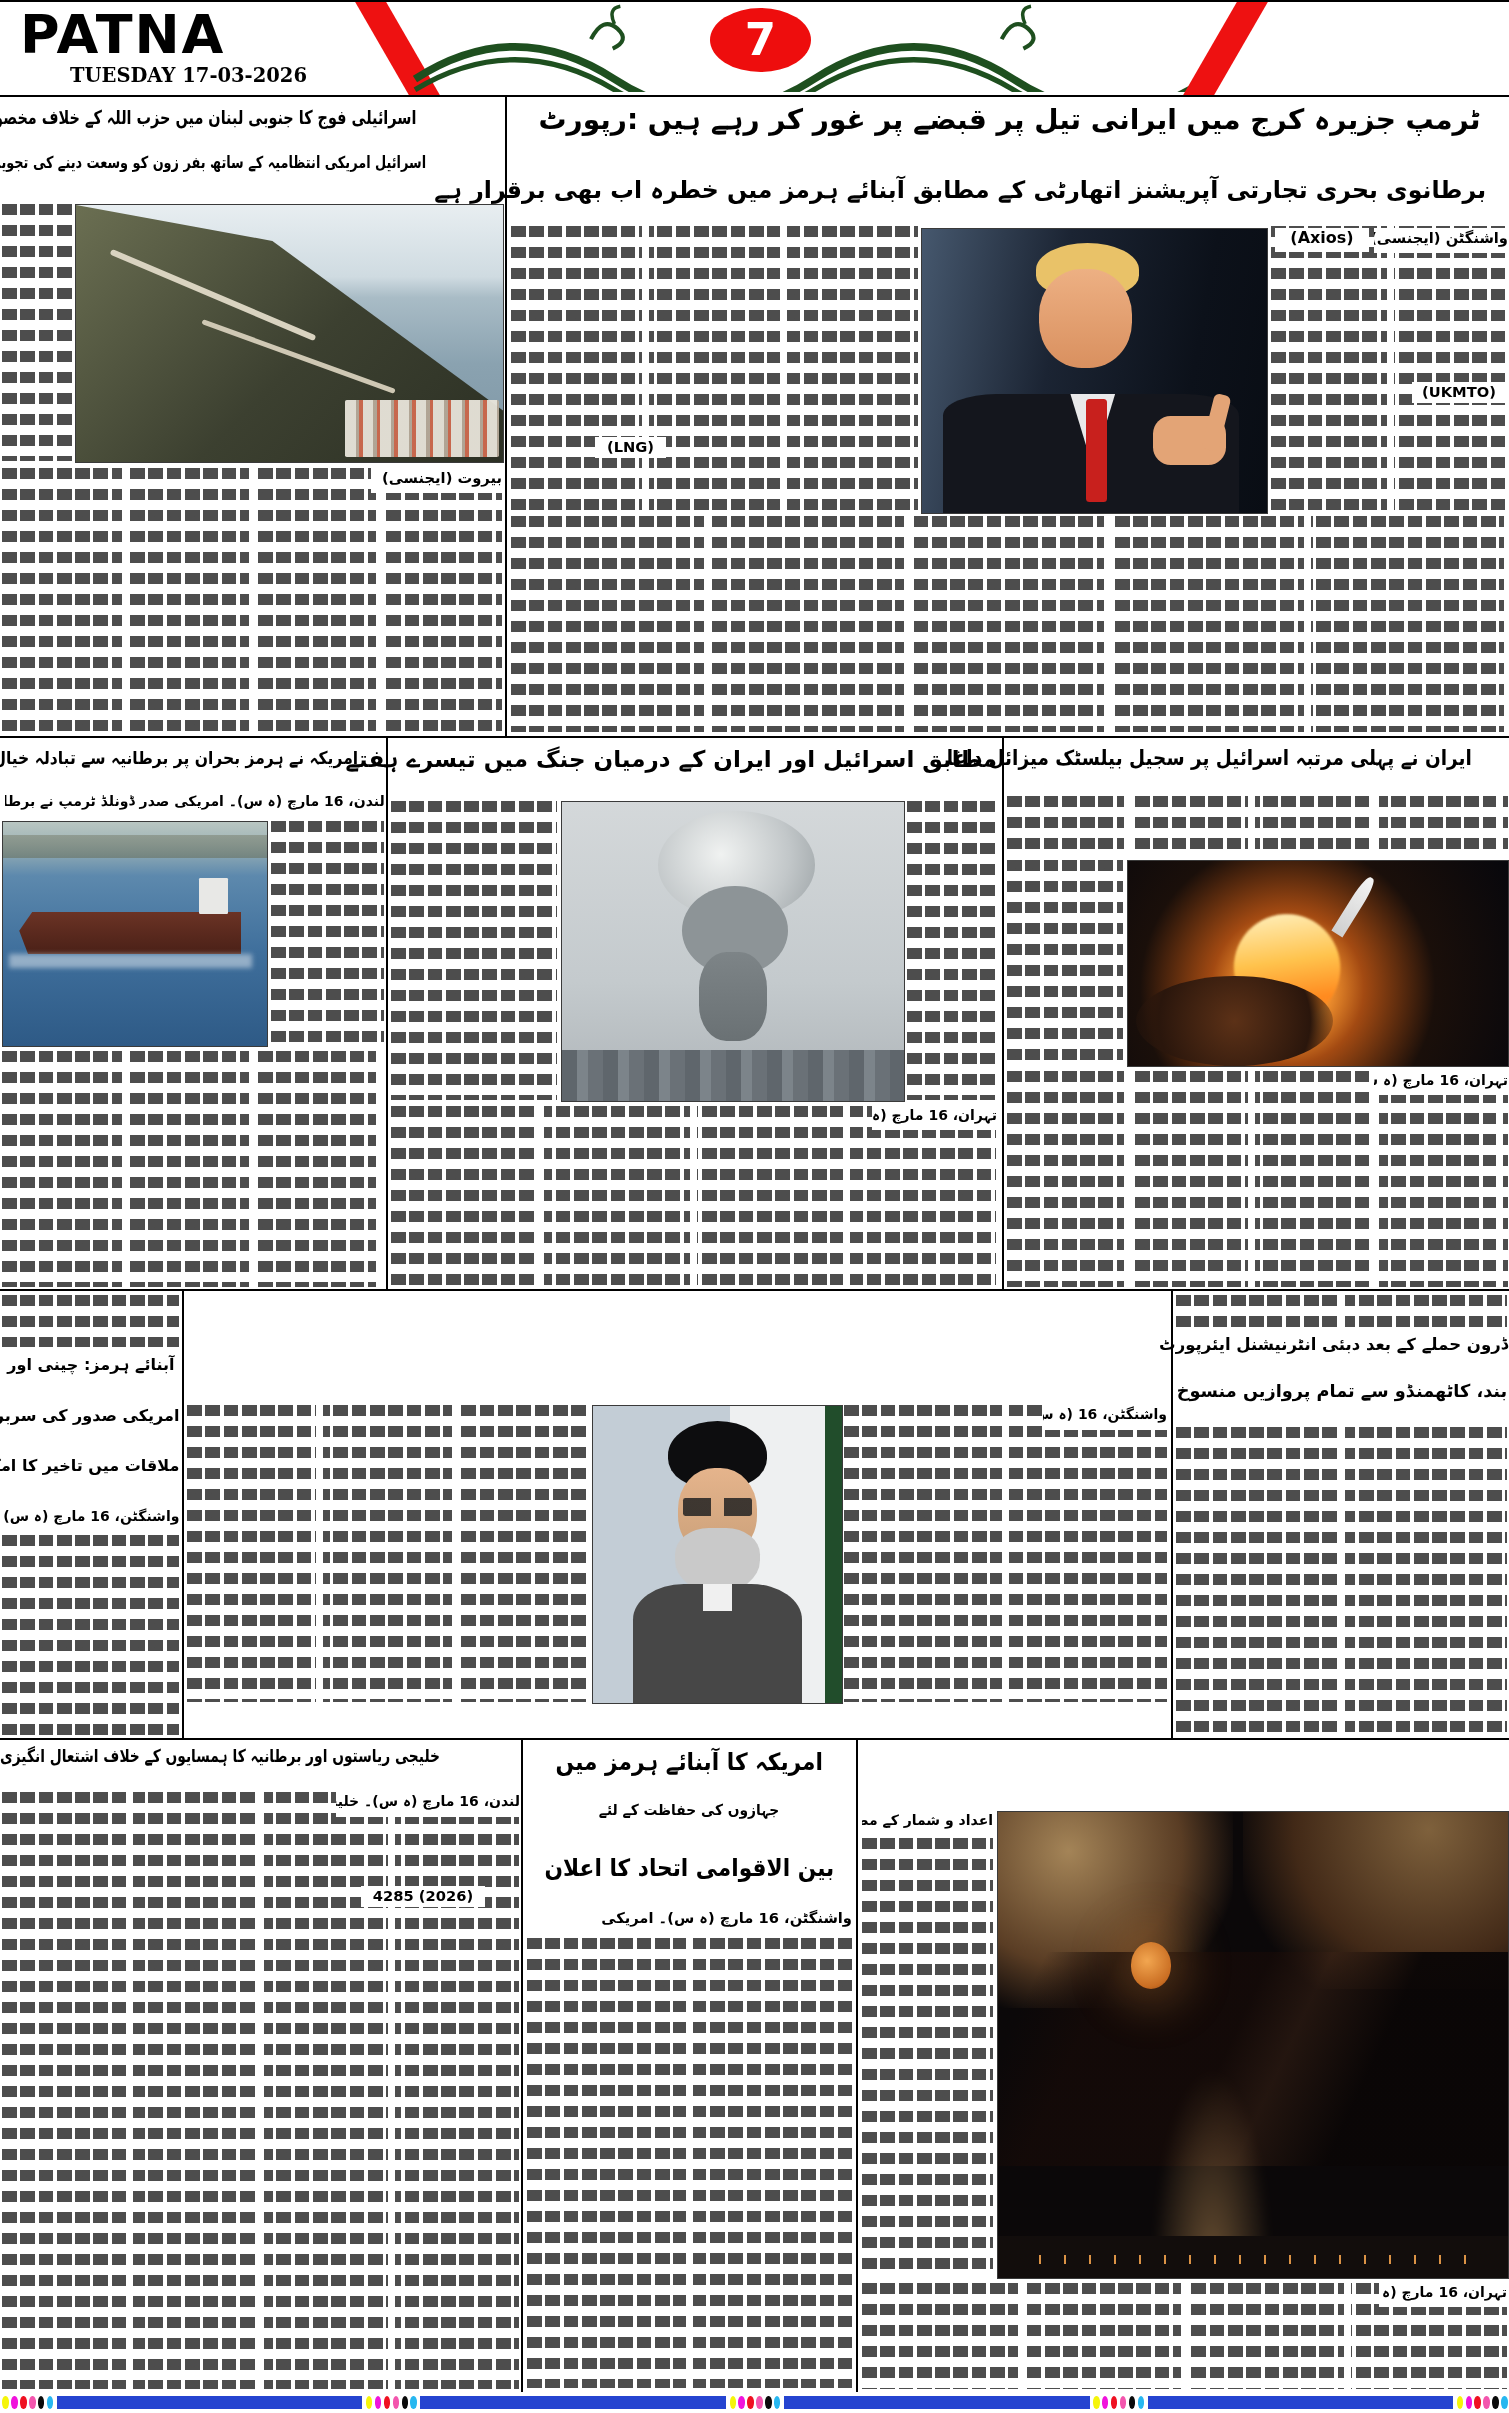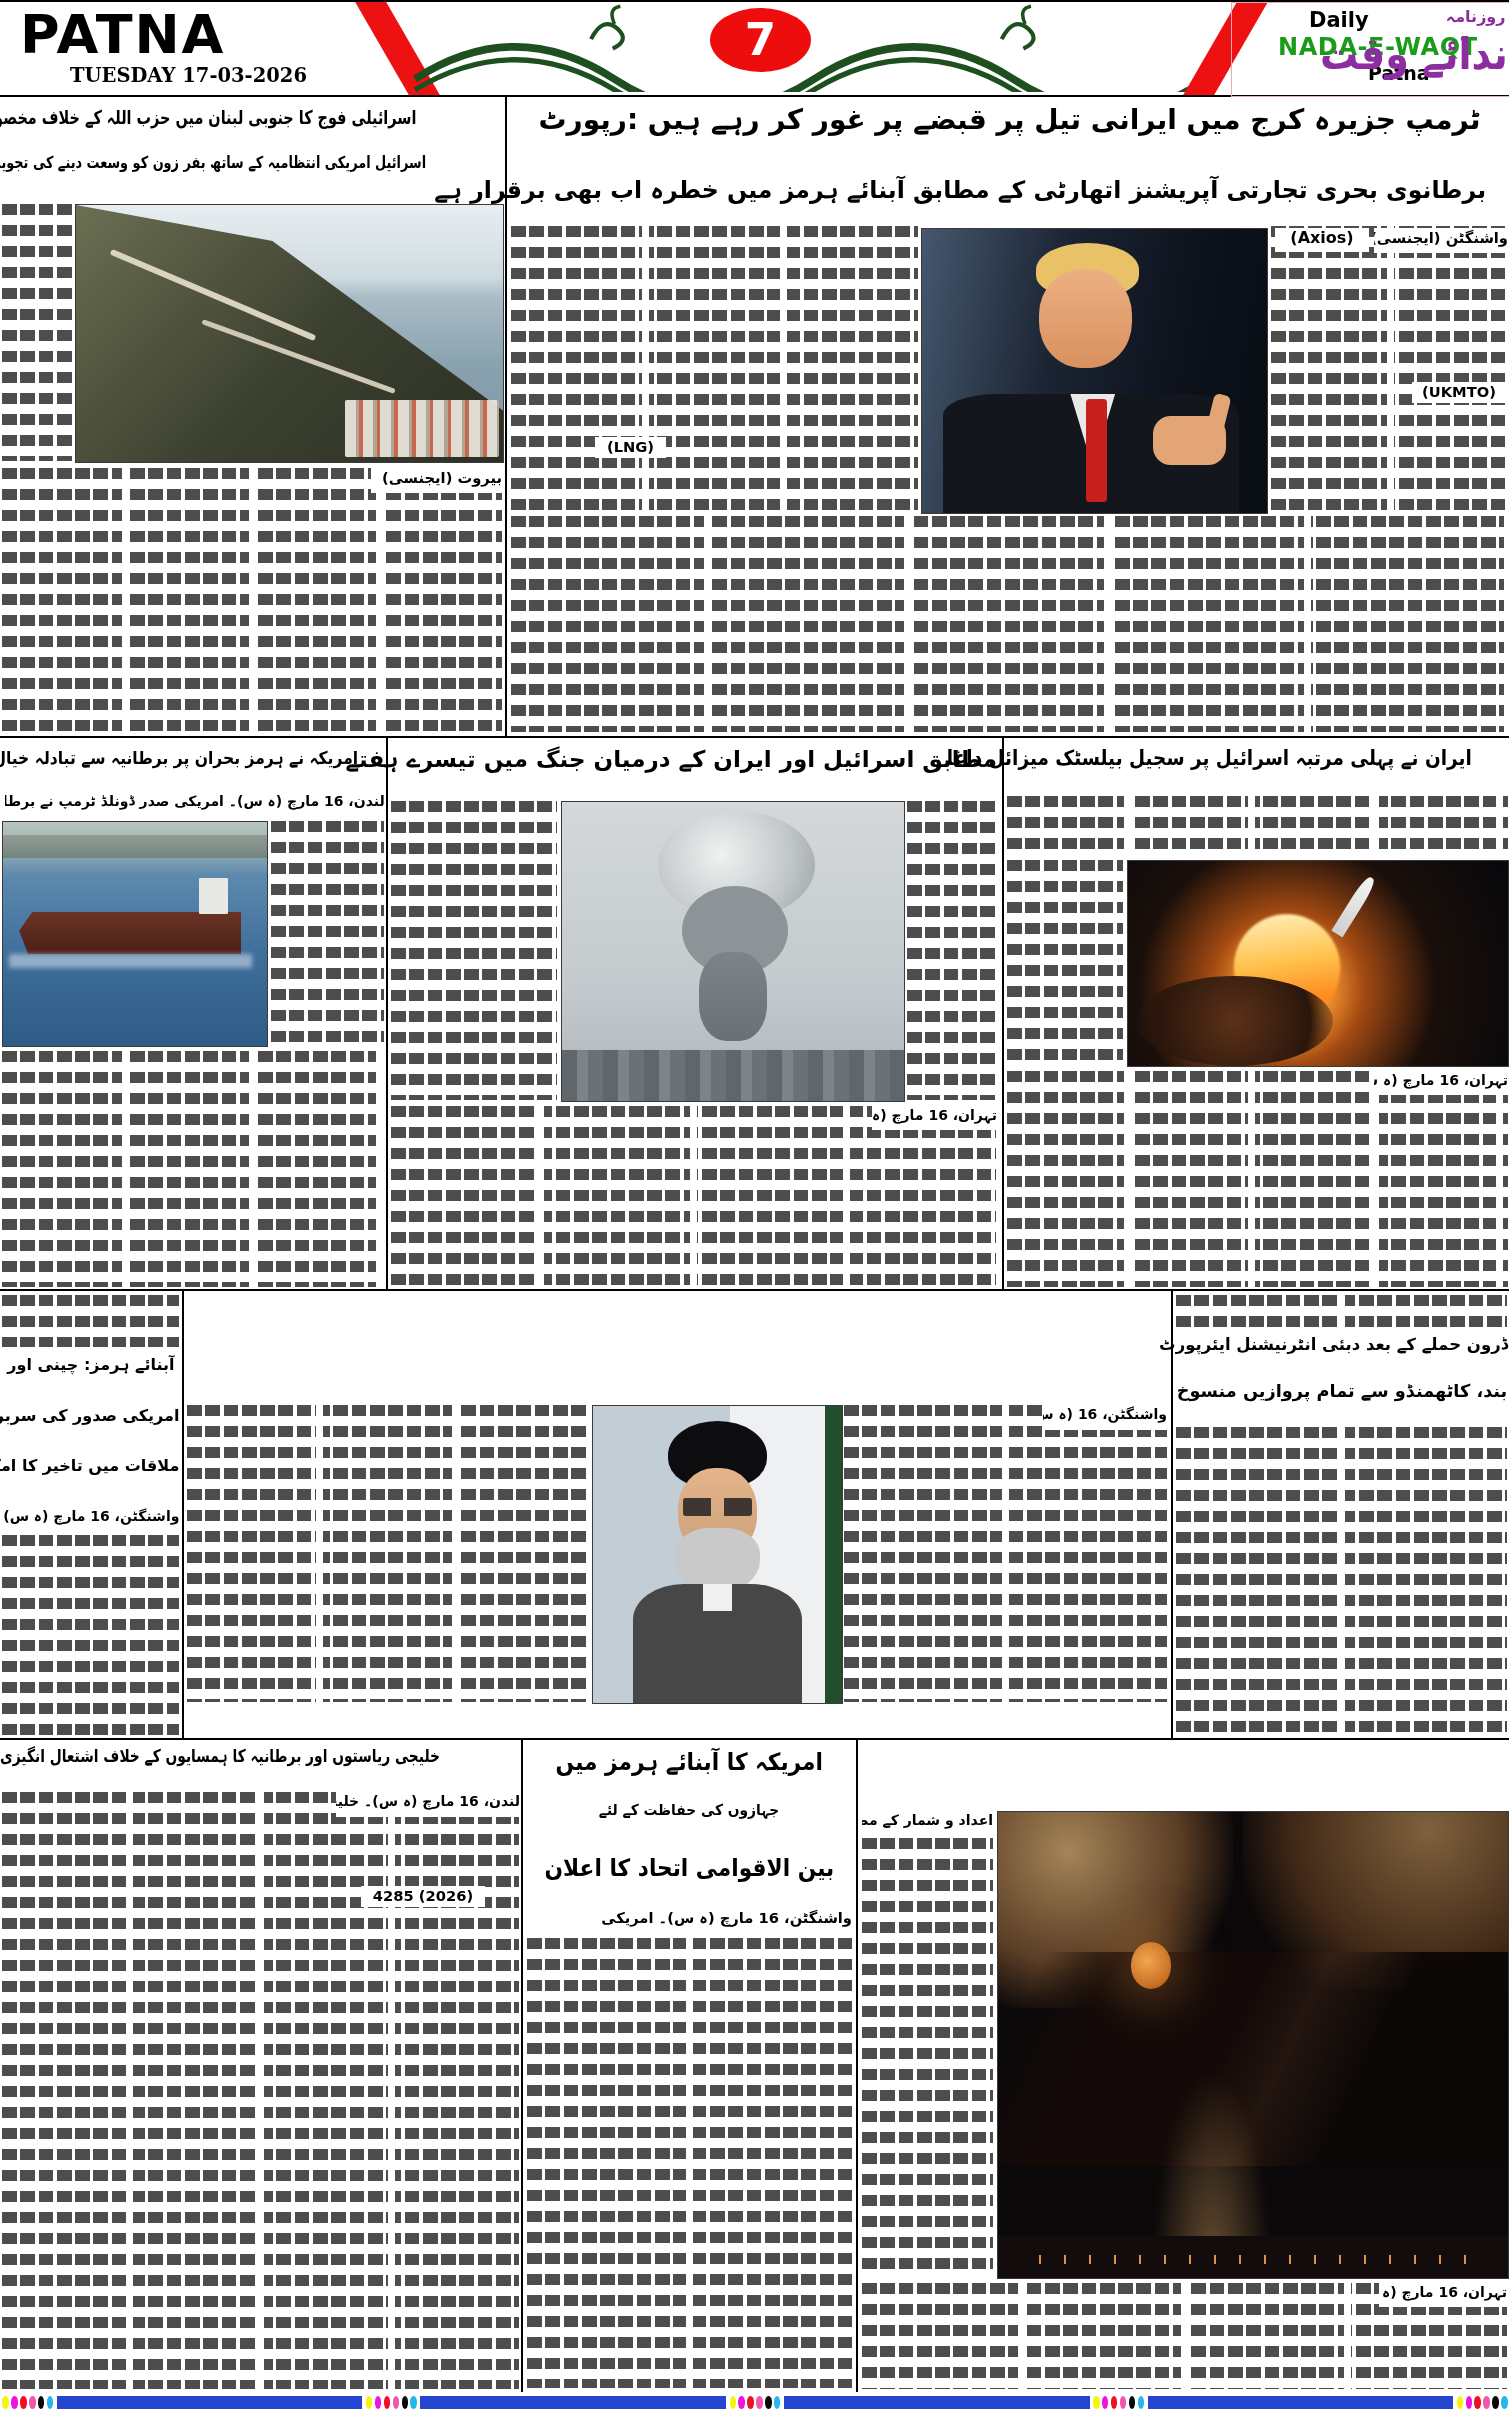--- a/index.html
+++ b/index.html
@@ -57,28 +57,20 @@
       </g>
     </svg>
 
     <div class="abs" style="left:710px;top:5.9px;width:101px;height:64px;background:#ee0d0d;border-radius:50%;
                 display:flex;align-items:center;justify-content:center;">
       <span style="color:#fff;font-size:45px;font-weight:800;">7</span>
     </div>
 
     <div class="slash" style="left:1210px;transform:skewX(-30deg);"></div>
 
-    <div id="logo-box">
-      <div class="abs" style="left:77px;top:4.7px;font-size:21px;font-weight:700;">Daily</div>
-      <div class="abs" style="left:46px;top:29.5px;font-size:24px;font-weight:800;color:#1a9c1a;letter-spacing:0.6px;">NADA-E-WAQT</div>
-      <div class="abs" style="left:136px;top:59px;font-size:19px;font-weight:700;">Patna</div>
-      <div class="abs" style="right:3.5px;top:3.5px;font-size:16px;font-weight:700;color:#8c2ea0;direction:rtl;">روزنامہ</div>
-      <div class="abs" style="right:1.2px;top:26px;font-size:38px;font-weight:800;color:#8c2ea0;direction:rtl;
-                  transform:scaleY(1.15);transform-origin:top right;">ندائے وقت</div>
-    </div>
   </div>
 
   <div class="vdiv" style="left:505px;top:97px;height:639px;"></div>
 
   <div class="hl" style="left:3.5px;top:107px;width:499px;font-size:19px;">
     <span style="transform:scaleX(.76);">اسرائیلی فوج کا جنوبی لبنان میں حزب اللہ کے خلاف مخصوص زمینی آپریشن</span>
   </div>
   <div class="hl" style="left:3.5px;top:154px;width:499px;font-size:16.5px;">
     <span style="transform:scaleX(.78);">اسرائیل امریکی انتظامیہ کے ساتھ بفر زون کو وسعت دینے کی تجویز پر غور کر رہا ہے</span>
   </div>

